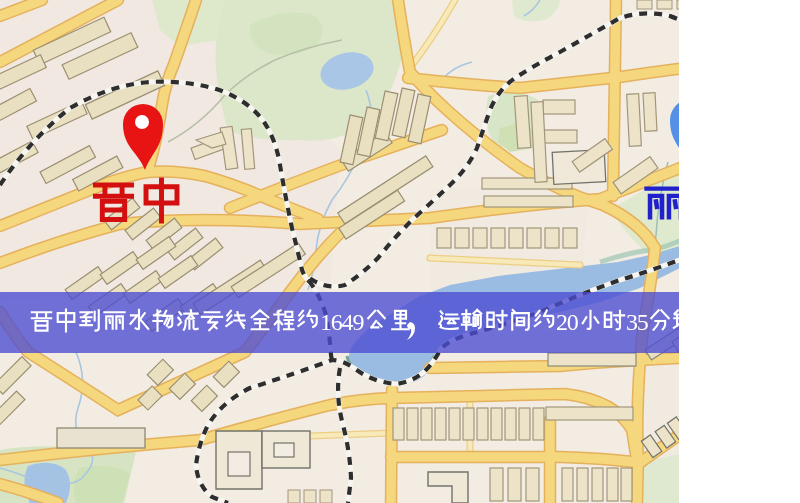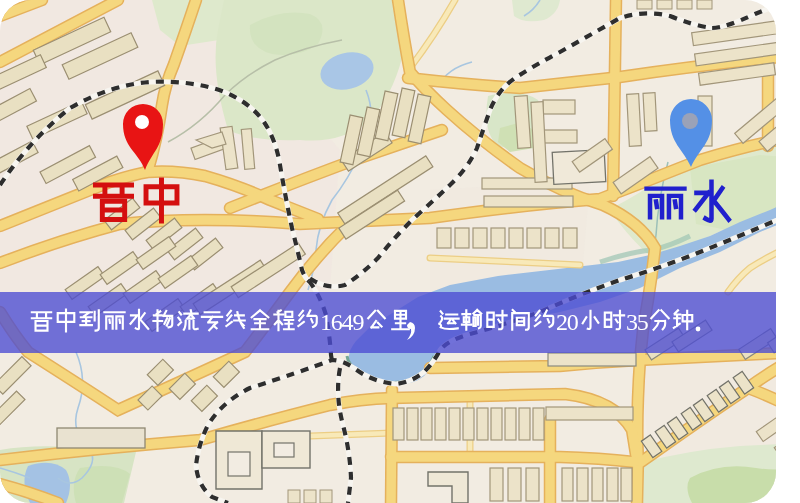--- a/index.html
+++ b/index.html
@@ -1,16 +1,16 @@
 <!DOCTYPE html>
 <html><head>
 <meta charset="utf-8">
 <style>
 html,body{margin:0;padding:0;background:#fff;}
-#map{width:776px;height:503px;position:relative;overflow:hidden;filter:blur(0.35px);border-radius:31px;}
+#map{width:679px;height:503px;position:relative;overflow:hidden;filter:blur(0.35px);}
 text{font-family:"Liberation Serif", serif;}
 </style>
 </head>
 <body>
 
 <div id="map">
 <svg width="800" height="503" viewBox="0 0 800 503">
 <defs>
 <g id="gJIN">
           <path d="M8 14 H92 M30 14 V40 M70 14 V40 M8 40 H92 M24 52 H76 V94 H24 Z M24 72 H76"></path>

